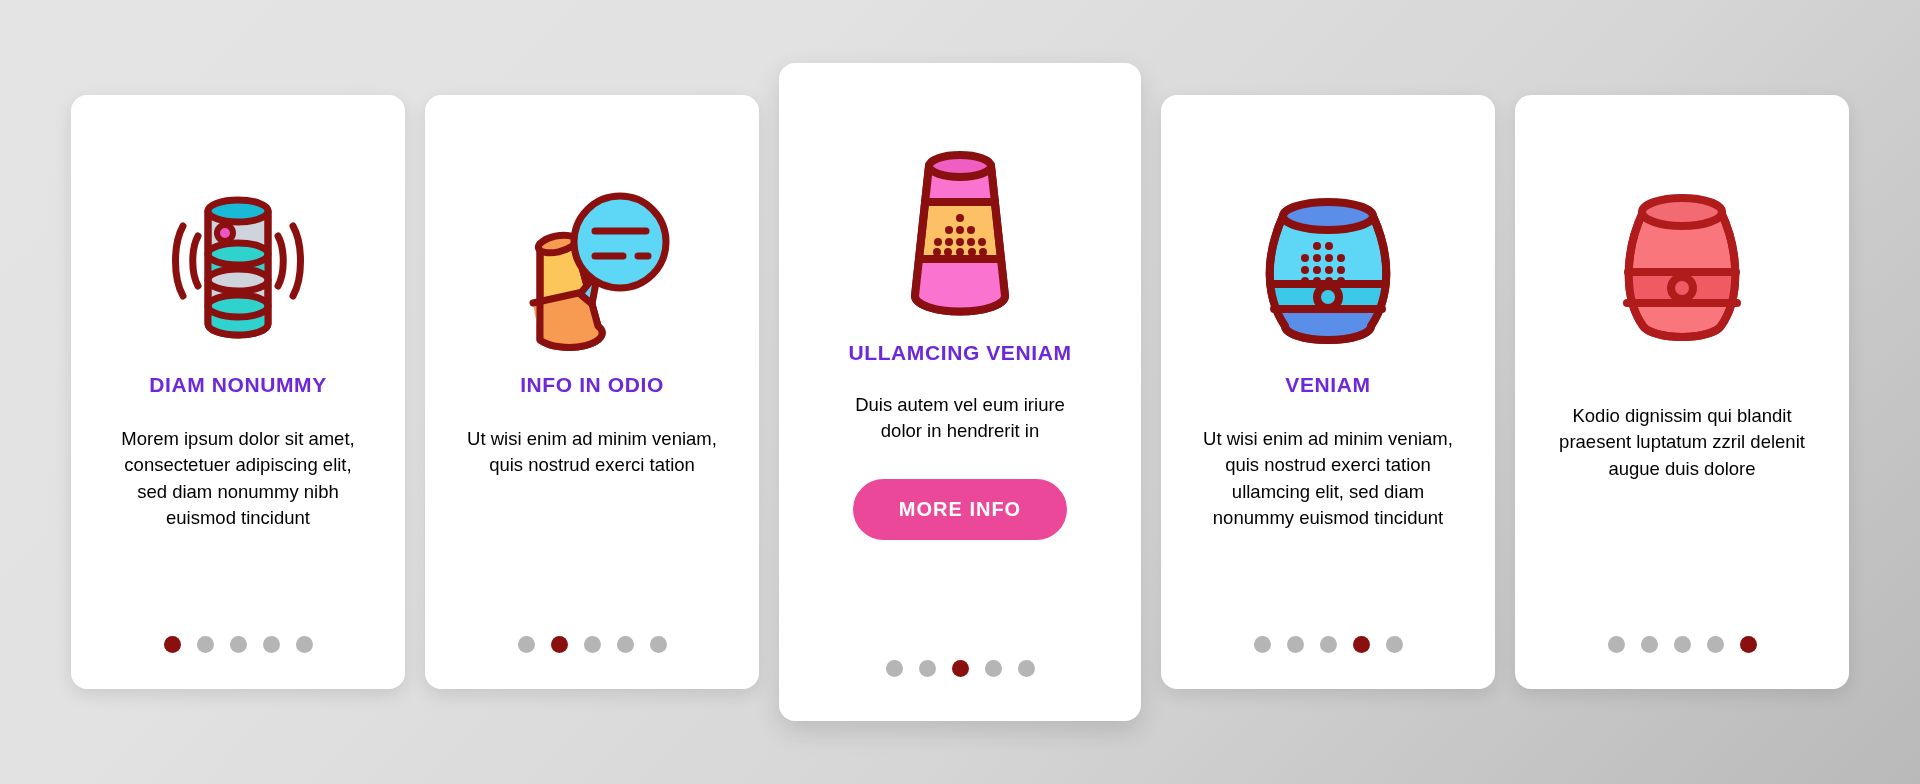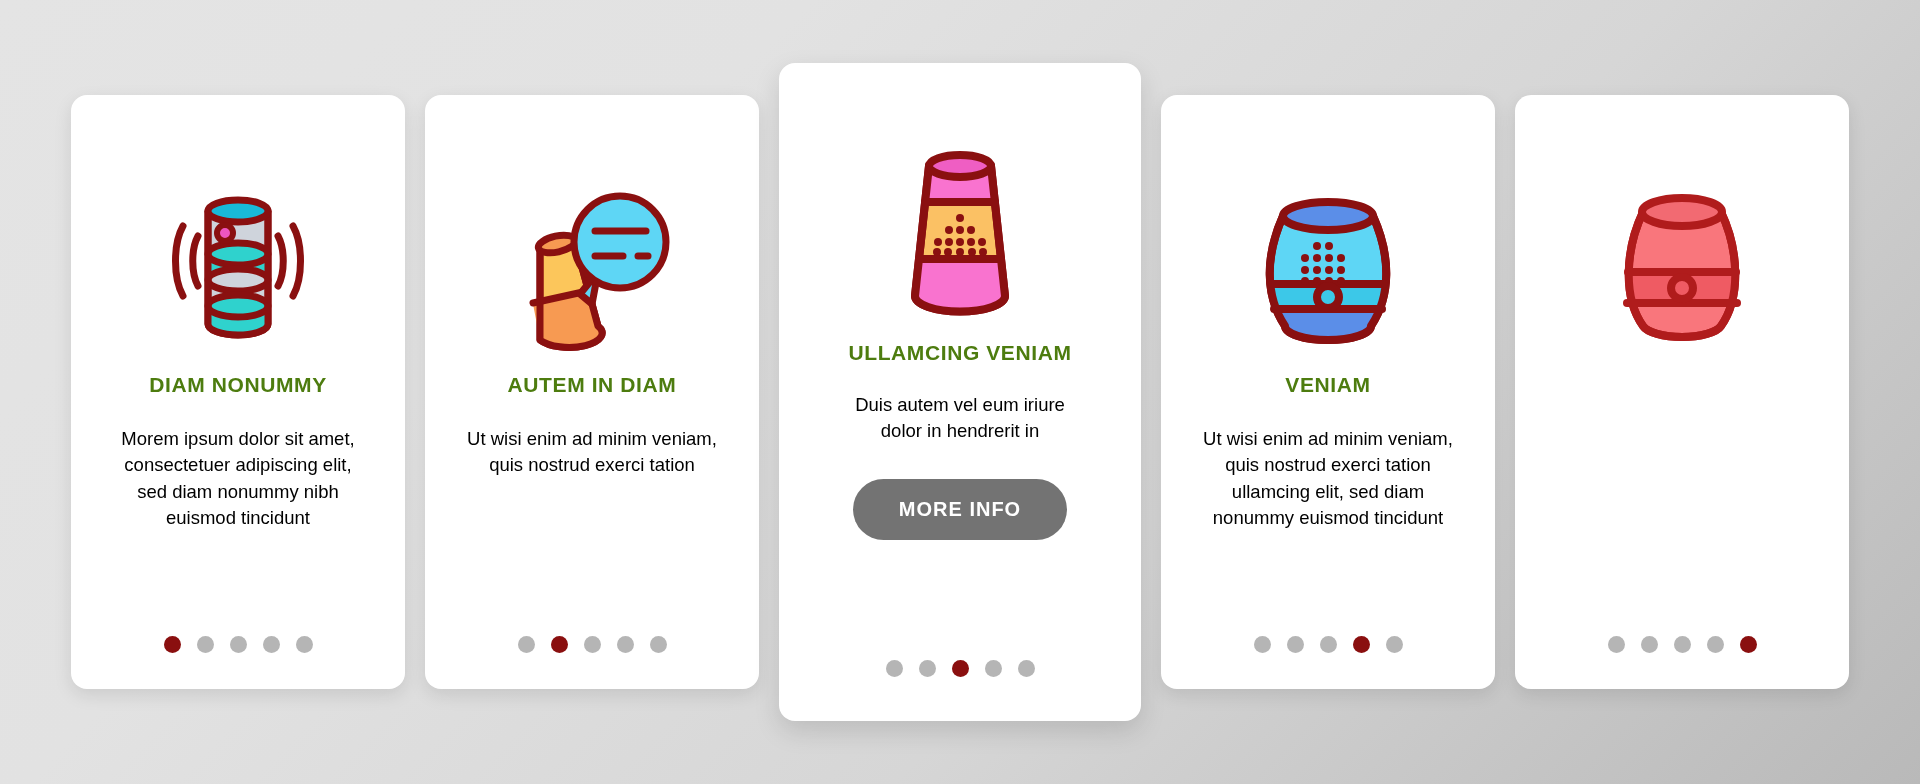--- a/index.html
+++ b/index.html
@@ -59,21 +59,21 @@
 
   .icon-wrap {
     height: 220px;
     width: 100%;
     display: flex;
     align-items: center;
     justify-content: center;
   }
 
   .card-title {
-    color: #4d7c0f;
+    color: #6d28d9;
     font-weight: bold;
     font-size: 21px;
     letter-spacing: 0.6px;
     text-align: center;
     line-height: 1.1;
     padding: 0 18px;
   }
   .card.featured .card-title { font-size: 21px; }
 
   .card-body {
@@ -84,21 +84,21 @@
     padding: 0 40px;
     max-width: 330px;
   }
   .card.side .card-body { margin-top: 30px; text-align: center; }
   .card.featured .card-body { margin-top: 28px; }
 
   .spacer { flex: 1 1 auto; }
 
   .more-info-btn {
     margin-top: 34px;
-    background: #737373;
+    background: #ec4899;
     color: #ffffff;
     border: none;
     border-radius: 40px;
     font-family: "Liberation Sans", sans-serif;
     font-weight: bold;
     font-size: 20px;
     letter-spacing: 1.0px;
     padding: 19px 46px;
     cursor: pointer;
   }
@@ -173,21 +173,21 @@
 
           <path d="M78 118 L96 96 L90 128 Z" fill="#5ed6f5" stroke="#8a1010" stroke-width="7" stroke-linejoin="round"></path>
           <circle cx="118" cy="66" r="46" fill="#5ed6f5" stroke="#8a1010" stroke-width="7"></circle>
           <g stroke="#8a1010" stroke-width="7" stroke-linecap="round">
             <line x1="93" y1="55" x2="144" y2="55"></line>
             <line x1="93" y1="80" x2="121" y2="80"></line>
             <line x1="136" y1="80" x2="146" y2="80"></line>
           </g>
         </svg>
       </div>
-      <div class="card-title">AUTEM IN DIAM</div>
+      <div class="card-title">INFO IN ODIO</div>
       <div class="card-body">Ut wisi enim ad minim veniam, quis nostrud exerci tation</div>
       <div class="spacer"></div>
       <div class="dots">
         <span class="dot"></span>
         <span class="dot active"></span>
         <span class="dot"></span>
         <span class="dot"></span>
         <span class="dot"></span>
       </div>
     </div>
@@ -279,20 +279,21 @@
         <svg width="170" height="175" viewBox="0 0 170 175">
           <path d="M46 36 C28 74 26 122 46 150 a40 14 0 0 0 78 0 C144 122 142 74 124 36 Z" fill="#f9767c" stroke="#b01c1c" stroke-width="8" stroke-linejoin="round"></path>
           <path d="M31 96 L139 96 L140 127 L30 127 Z" fill="#ef5b63"></path>
           <path d="M46 36 C28 74 26 122 46 150 a40 14 0 0 0 78 0 C144 122 142 74 124 36 Z" fill="none" stroke="#b01c1c" stroke-width="8" stroke-linejoin="round"></path>
           <path d="M31 96 L139 96" stroke="#b01c1c" stroke-width="8" stroke-linecap="round"></path>
           <path d="M30 127 L140 127" stroke="#b01c1c" stroke-width="8" stroke-linecap="round"></path>
           <ellipse cx="85" cy="36" rx="40" ry="14" fill="#f26a72" stroke="#b01c1c" stroke-width="8"></ellipse>
           <circle cx="85" cy="112" r="11" fill="none" stroke="#b01c1c" stroke-width="8"></circle>
         </svg>
       </div>
+      <div class="card-body">Kodio dignissim qui blandit praesent luptatum zzril delenit augue duis dolore</div>
       <div class="spacer"></div>
       <div class="dots">
         <span class="dot"></span>
         <span class="dot"></span>
         <span class="dot"></span>
         <span class="dot"></span>
         <span class="dot active"></span>
       </div>
     </div>
 

